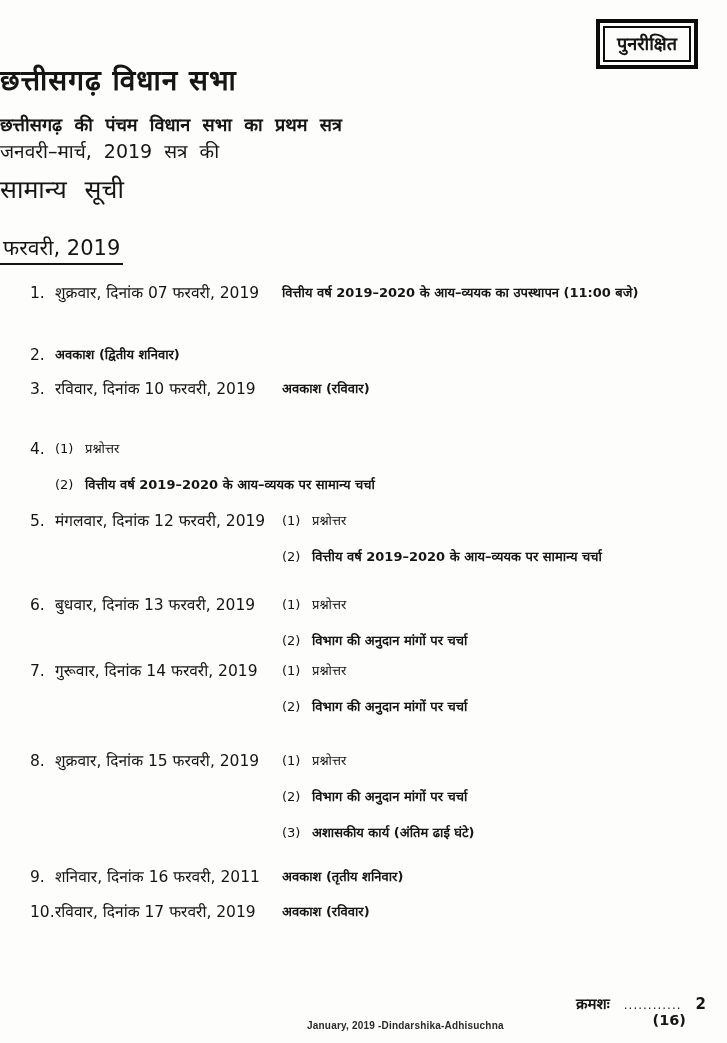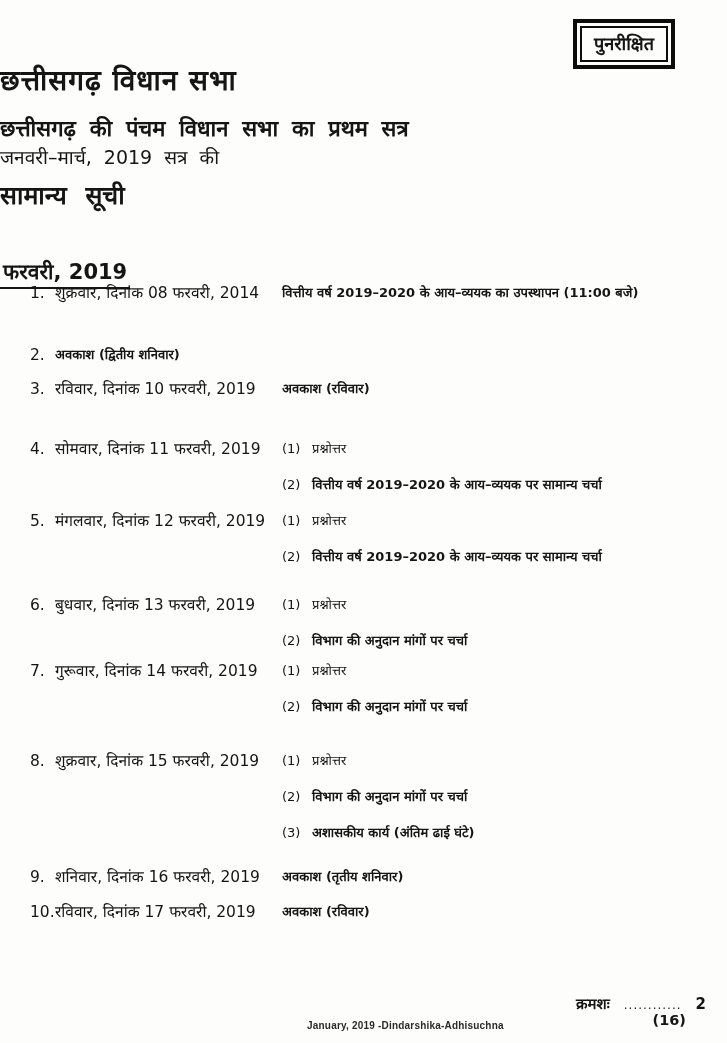--- a/index.html
+++ b/index.html
@@ -14,21 +14,21 @@
     margin: 0 auto;
     background: #fdfdfb;
     color: #151515;
     overflow: hidden;
   }
 
   
   .stamp {
     position: absolute;
     top: 19px;
-    right: 52px;
+    right: 29px;
     border: 4px solid #0c0c0c;
     padding: 3px;
     background: #fdfdfb;
   }
   .stamp-inner {
     border: 2px solid #0c0c0c;
     padding: 3px 12px 5px 12px;
     font-size: 18px;
     font-weight: 700;
     white-space: nowrap;
@@ -37,41 +37,41 @@
   
   .header { text-align: left; padding-top: 60px; }
   .title {
     font-size: 28px;
     font-weight: 700;
     margin: 0;
     letter-spacing: 1px;
   }
   .subtitle1 {
     margin-top: 14px;
-    font-size: 22px;
+    font-size: 18px;
     font-weight: 700;
     word-spacing: 6px;
   }
   .subtitle2 {
     margin-top: 2px;
     font-size: 19px;
     font-weight: 400;
     word-spacing: 6px;
   }
   .subtitle3 {
     margin-top: 7px;
     font-size: 25px;
-    font-weight: 700;
+    font-weight: 400;
     word-spacing: 10px;
   }
   .month-heading {
     display: inline-block;
-    margin-top: 46px;
+    margin-top: 28px;
     font-size: 21px;
-    font-weight: 700;
+    font-weight: 400;
     border-bottom: 2px solid #151515;
     padding: 0 3px 2px 3px;
   }
 
   
   .schedule {
     position: absolute;
     top: 270px;
     left: 0;
     right: 0;
@@ -163,21 +163,21 @@
     <div class="subtitle3">सामान्य सूची</div>
     <div>
       <span class="month-heading">फरवरी, 2019</span>
     </div>
   </div>
 
   <div class="schedule">
 
     <div class="row mt12">
       <div class="num">1.</div>
-      <div class="date">शुक्रवार, दिनांक 08 फरवरी, 2014</div>
+      <div class="date">शुक्रवार, दिनांक 07 फरवरी, 2019</div>
       <div class="desc">
         <div class="line">
           <span class="item-text">वित्तीय वर्ष 2019–2020 के आय–व्ययक का उपस्थापन (11:00 बजे)</span>
         </div>
       </div>
     </div>
 
     <div class="row mt40">
       <div class="num">2.</div>
       <div class="desc">
@@ -192,21 +192,20 @@
       <div class="date">रविवार, दिनांक 10 फरवरी, 2019</div>
       <div class="desc">
         <div class="line">
           <span class="item-text">अवकाश (रविवार)</span>
         </div>
       </div>
     </div>
 
     <div class="row mt38">
       <div class="num">4.</div>
-      <div class="date">सोमवार, दिनांक 11 फरवरी, 2019</div>
       <div class="desc">
         <div class="line reg">
           <span class="marker">(1)</span>
           <span class="item-text">प्रश्नोत्तर</span>
         </div>
         <div class="line">
           <span class="marker">(2)</span>
           <span class="item-text">वित्तीय वर्ष 2019–2020 के आय–व्ययक पर सामान्य चर्चा</span>
         </div>
       </div>
@@ -271,21 +270,21 @@
         </div>
         <div class="line">
           <span class="marker">(3)</span>
           <span class="item-text">अशासकीय कार्य (अंतिम ढाई घंटे)</span>
         </div>
       </div>
     </div>
 
     <div class="row mt22">
       <div class="num">9.</div>
-      <div class="date">शनिवार, दिनांक 16 फरवरी, 2019</div>
+      <div class="date">शनिवार, दिनांक 16 फरवरी, 2011</div>
       <div class="desc">
         <div class="line">
           <span class="item-text">अवकाश (तृतीय शनिवार)</span>
         </div>
       </div>
     </div>
 
     <div class="row mt13">
       <div class="num">10.</div>
       <div class="date">रविवार, दिनांक 17 फरवरी, 2019</div>

